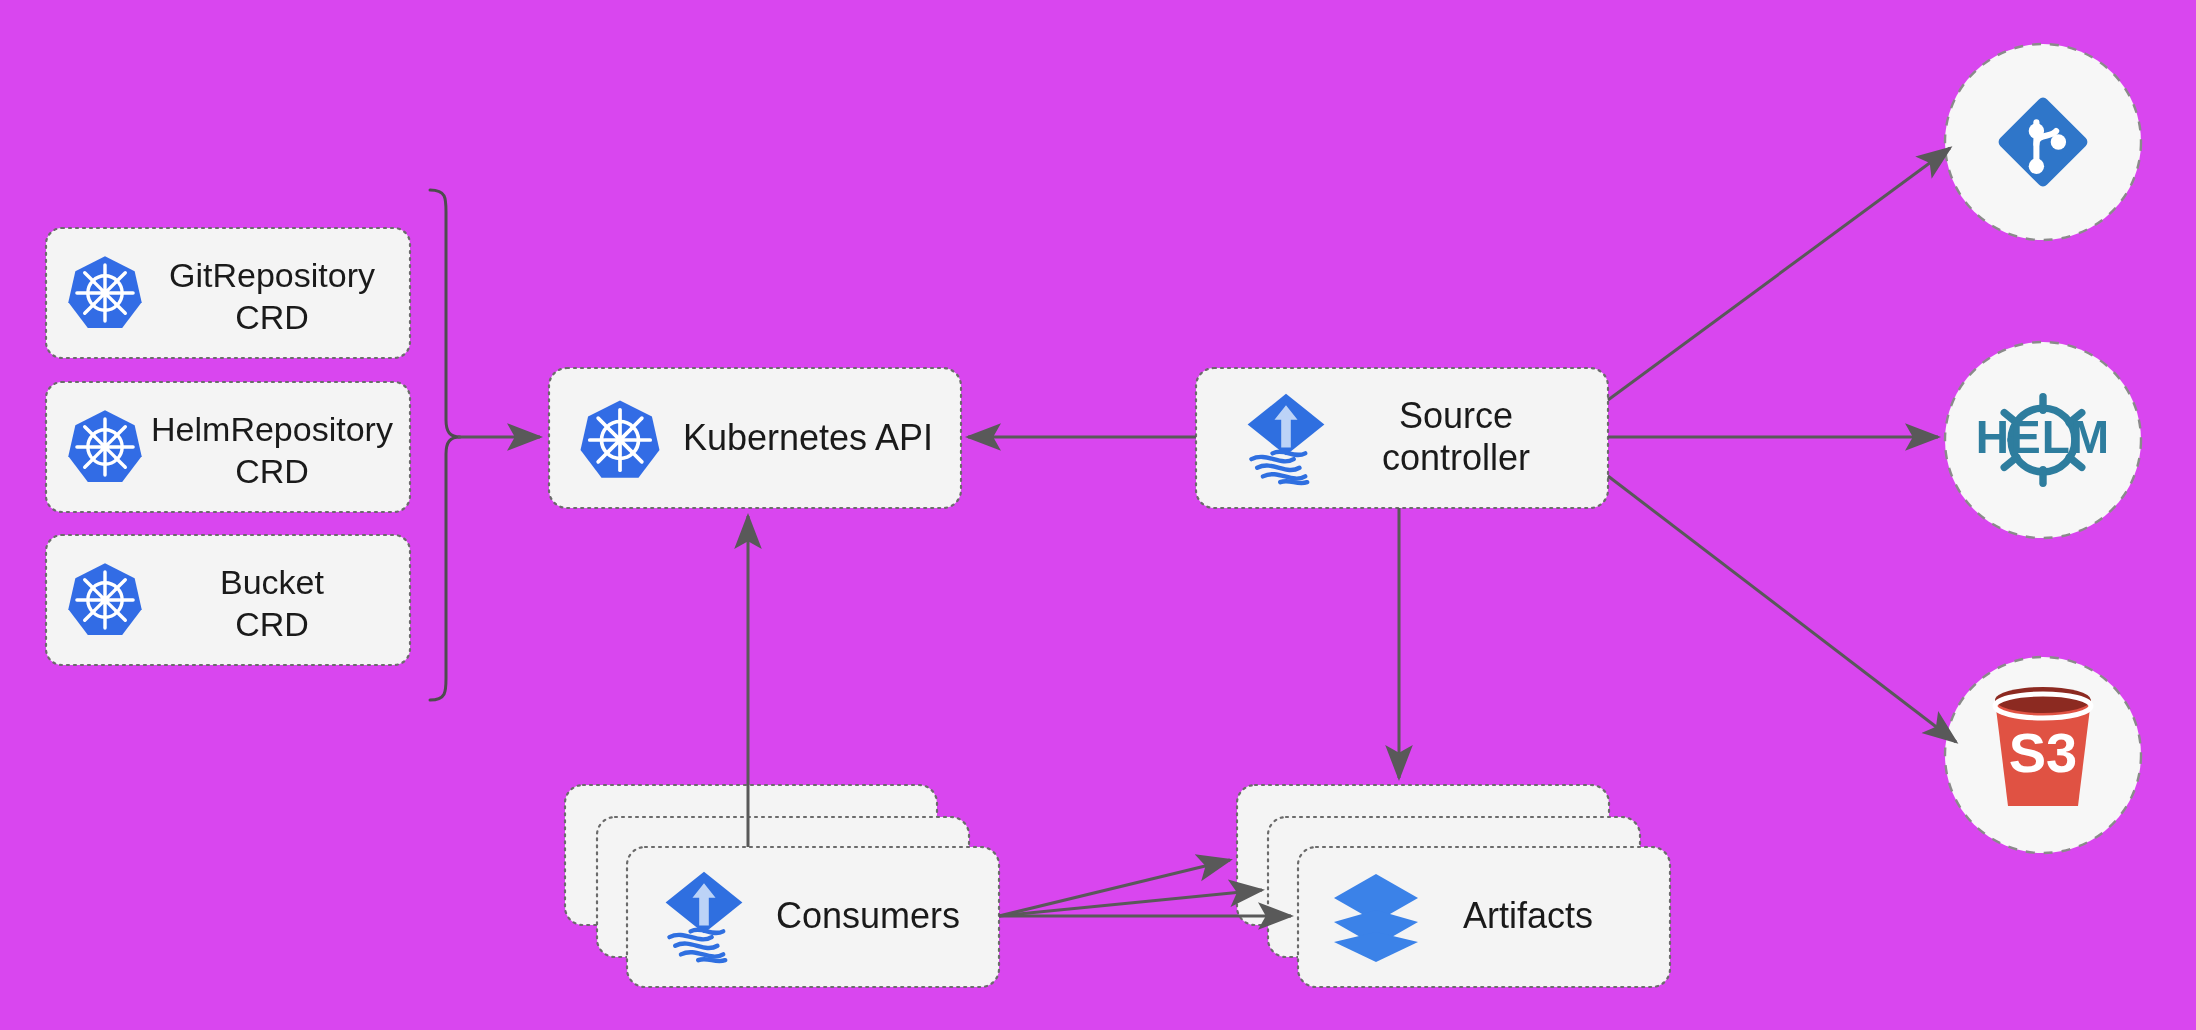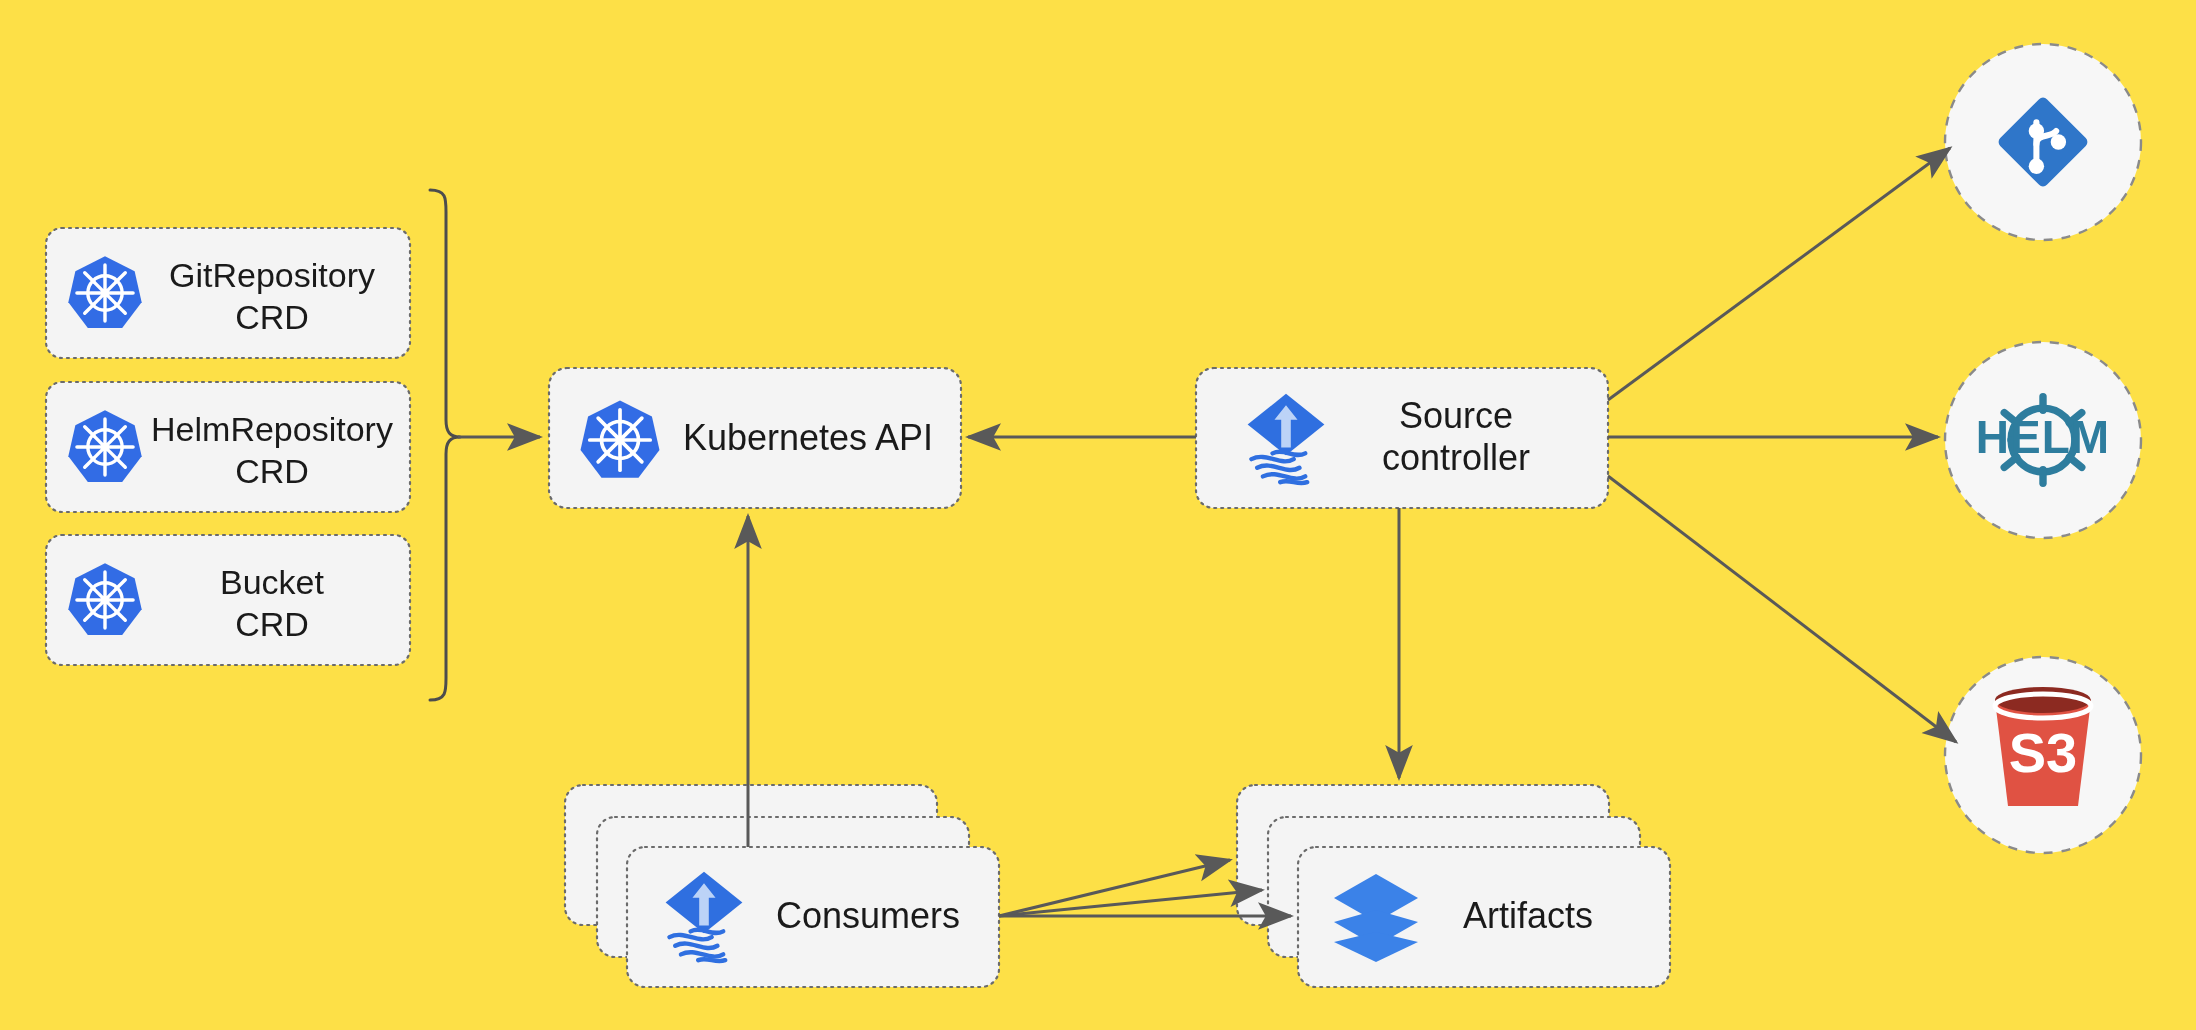--- a/index.html
+++ b/index.html
@@ -10,21 +10,21 @@
   body {
     width: 2196px;
     height: 1030px;
     font-family: "Liberation Sans", sans-serif;
     overflow: hidden;
   }
   #canvas {
     position: relative;
     width: 2196px;
     height: 1030px;
-    background: #fde047;
+    background: #d946ef;
   }
   svg.layer {
     position: absolute;
     top: 0;
     left: 0;
     width: 2196px;
     height: 1030px;
   }
   .node-label {
     font-family: "Liberation Sans", sans-serif;

